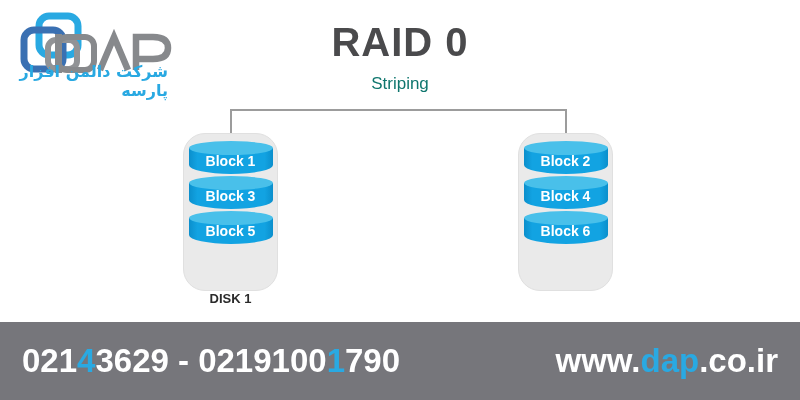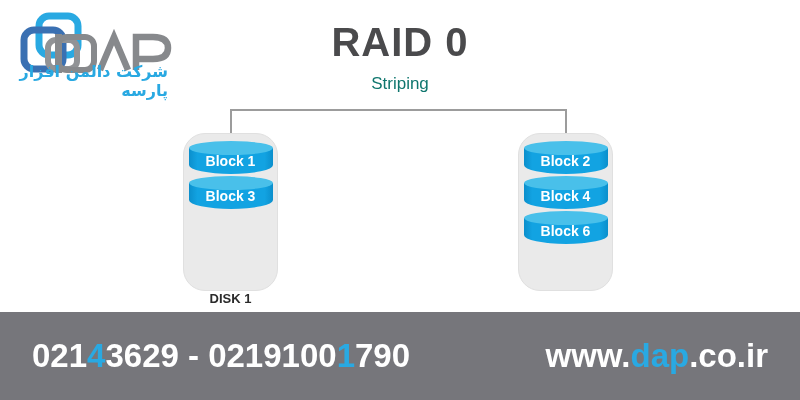--- a/index.html
+++ b/index.html
@@ -70,24 +70,24 @@
     font-size:14px; font-weight:600; z-index:2;
   }
   .disk-label {
     width:95px; text-align:center;
     font-size:13px; font-weight:bold; color:#2b2b2b;
   }
 
   
   .footer {
     position:absolute; left:0; bottom:0;
-    width:800px; height:88px;
+    width:800px; height:78px;
     background:#76767b;
     display:flex; align-items:center; justify-content:space-between;
-    padding:0 32px;
+    padding:0 22px;
     font-size:33px; font-weight:bold; color:#ffffff;
     z-index:2;
   }
   .accent { color:#29a9e2; }
 </style>
 </head>
 <body>
 
 <div class="logo">
   <svg width="180" height="70" viewBox="0 0 180 70">
@@ -108,20 +108,23 @@
 <div class="bracket"></div>
 
 <div class="disk disk-1">
   <div class="cylinder">
     <div class="block">
         <span class="block-label">Block 1</span>
       </div>
     <div class="block">
         <span class="block-label">Block 3</span>
       </div>
+    <div class="block">
+        <span class="block-label">Block 5</span>
+      </div>
   </div>
   <div class="disk-label">DISK 1</div>
 </div>
 
 <div class="disk disk-2">
   <div class="cylinder">
     <div class="block">
         <span class="block-label">Block 2</span>
       </div>
     <div class="block">

